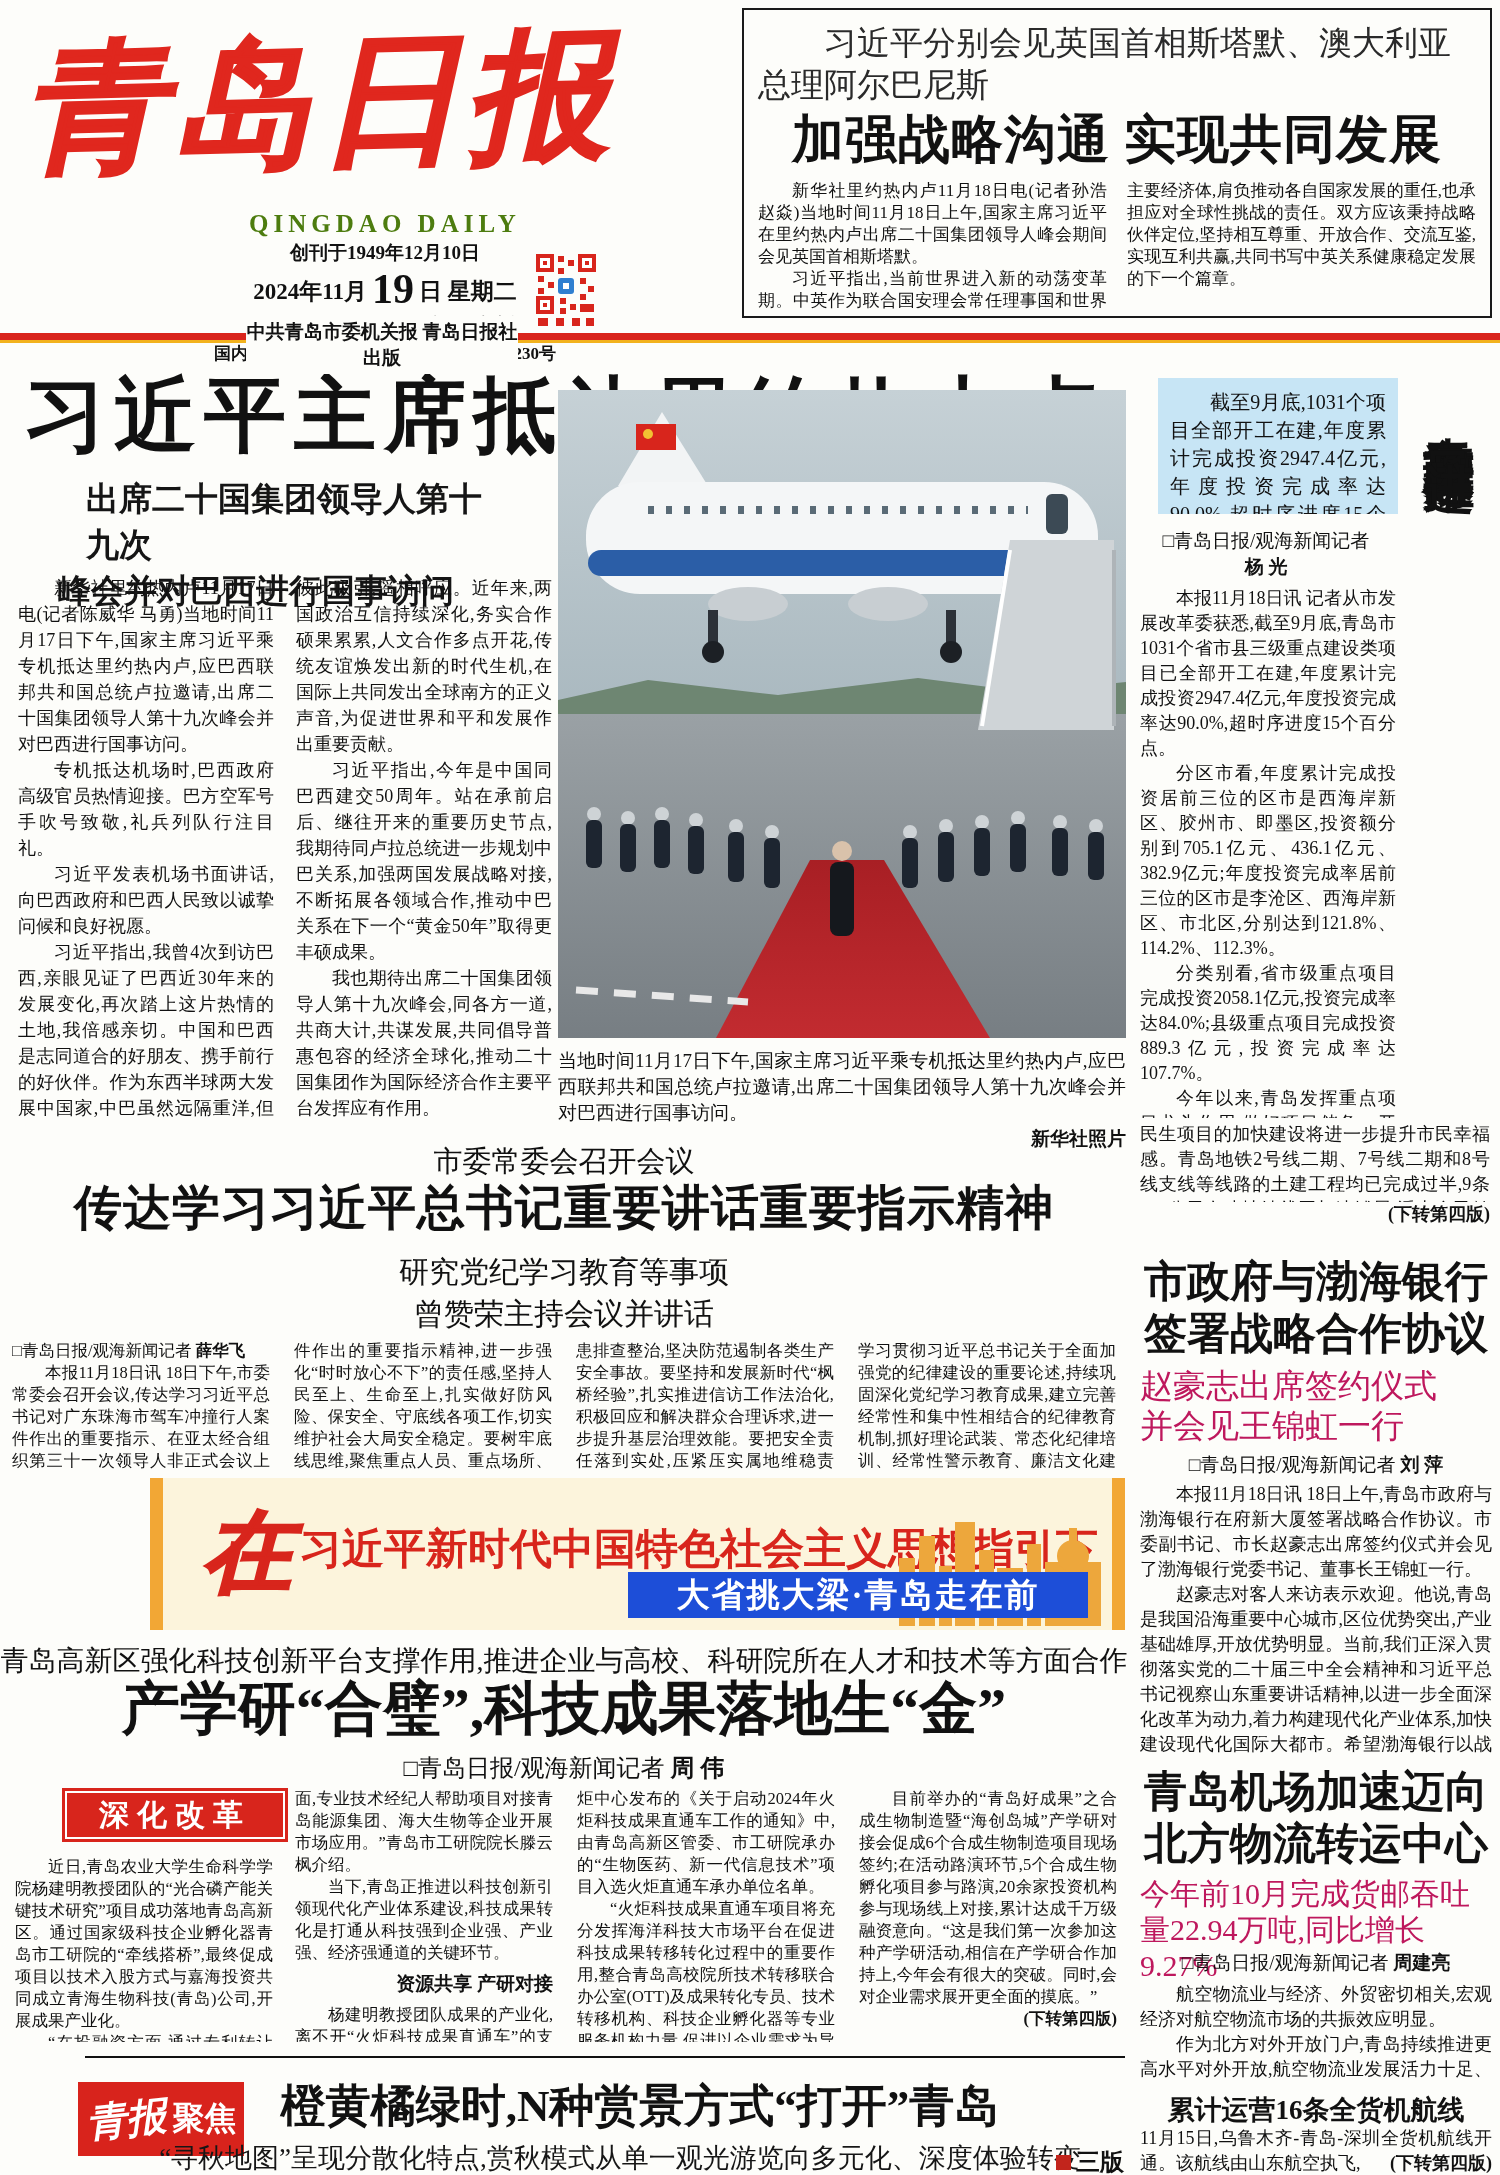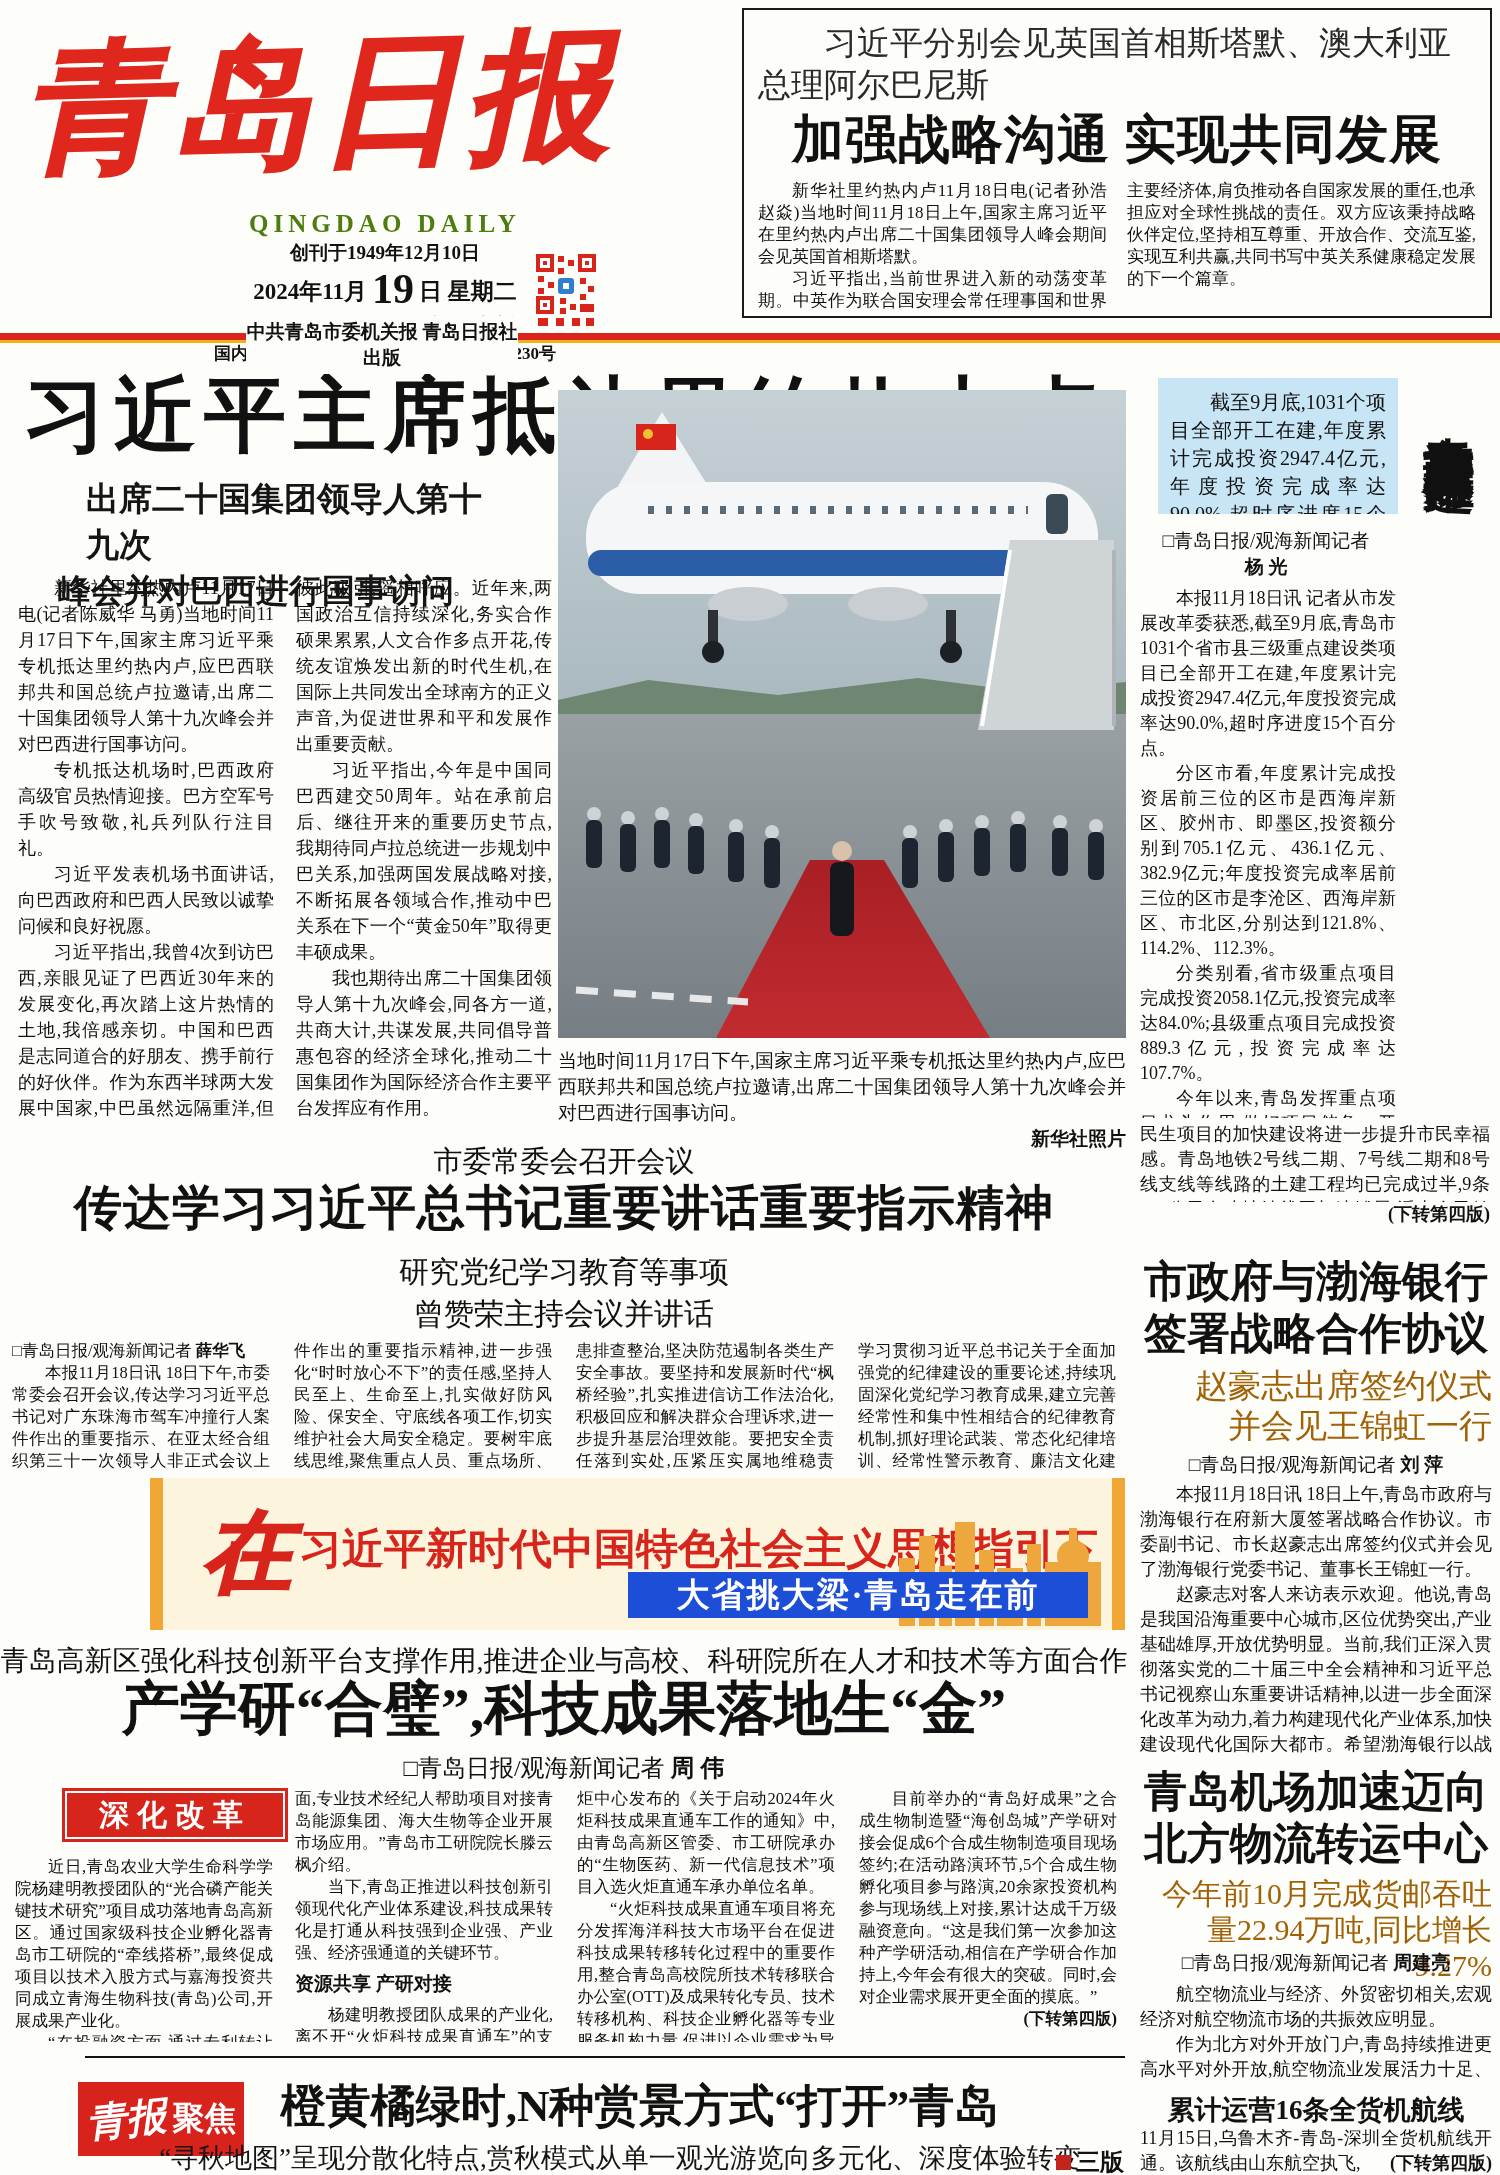--- a/index.html
+++ b/index.html
@@ -52,21 +52,21 @@
   
   .bluebox{left:1158px;top:378px;width:240px;height:136px;background:#c7e5f5;
     padding:10px 12px;box-sizing:border-box;font-size:20px;line-height:28px;overflow:hidden;}
   .vert-headline{left:1410px;top:396px;height:745px;writing-mode:vertical-rl;text-orientation:upright;
     font-size:51px;line-height:78px;font-weight:900;letter-spacing:2px;}
   .proj-byline{left:1140px;top:528px;width:252px;text-align:center;font-size:19px;line-height:26px;}
   .proj-body{left:1140px;top:586px;width:256px;height:532px;font-size:18px;line-height:25px;overflow:hidden;}
   .proj-wide{left:1140px;top:1122px;width:350px;height:80px;font-size:18px;line-height:25px;overflow:hidden;}
   .proj-jump{left:1140px;top:1202px;width:350px;text-align:right;font-weight:bold;font-size:18px;}
   .rail-headline{width:352px;text-align:center;font-size:43px;line-height:52px;font-weight:900;}
-  .rail-deck{width:352px;text-align:right;color:#a16207;}
+  .rail-deck{width:352px;text-align:left;color:#be185d;}
   .rail-byline{width:352px;text-align:center;font-size:19px;}
   .rail-body{width:352px;font-size:18px;line-height:25px;overflow:hidden;}
   .bank-headline{left:1140px;top:1256px;}
   .bank-deck{left:1140px;top:1366px;font-size:33px;line-height:40px;}
   .bank-byline{left:1140px;top:1452px;}
   .bank-body{left:1140px;top:1482px;height:274px;}
   .air-headline{left:1140px;top:1766px;}
   .air-deck{left:1140px;top:1876px;font-size:30px;line-height:36px;}
   .air-byline{left:1140px;top:1950px;}
   .air-body{left:1140px;top:1982px;height:102px;}
@@ -99,21 +99,21 @@
   .tech-headline{left:0;top:1676px;width:1128px;text-align:center;font-size:58px;line-height:66px;font-weight:900;}
   .tech-byline{left:0;top:1752px;width:1128px;text-align:center;font-size:24px;}
   .badge{left:62px;top:1788px;width:226px;height:54px;background:#d8251c;color:#fff;font-size:30px;
     font-weight:900;text-align:center;line-height:54px;letter-spacing:8px;
     box-shadow:inset 0 0 0 3px #d8251c,inset 0 0 0 5px #fff;}
   .tech-col{width:258px;overflow:hidden;font-size:16.5px;line-height:22px;text-align:justify;}
   .tech-col1{left:15px;top:1856px;height:186px;}
   .tech-col2{left:295px;top:1788px;height:254px;}
   .tech-col3{left:577px;top:1788px;height:254px;}
   .tech-col4{left:859px;top:1788px;height:254px;}
-  .tech-subhead{font-weight:900;text-align:left;margin:9px 0;font-size:19px;}
+  .tech-subhead{font-weight:900;text-align:right;margin:9px 0;font-size:19px;}
   .tech-jump{text-align:right;font-weight:bold;}
 
   
   .sep-bottom{left:85px;top:2056px;width:1040px;height:2px;background:#111;}
   .footer-logo{left:78px;top:2082px;width:166px;height:74px;background:#d8231c;color:#fff;
     display:flex;align-items:center;justify-content:center;gap:7px;}
   .logo-script{font-size:40px;font-style:italic;font-weight:900;transform:rotate(-6deg);}
   .logo-rest{font-size:32px;font-weight:900;}
   .footer-headline{left:260px;top:2078px;width:760px;text-align:center;font-size:45px;line-height:56px;font-weight:900;}
   .footer-deck{left:110px;top:2140px;width:1020px;text-align:center;font-size:27px;color:#161616;}

